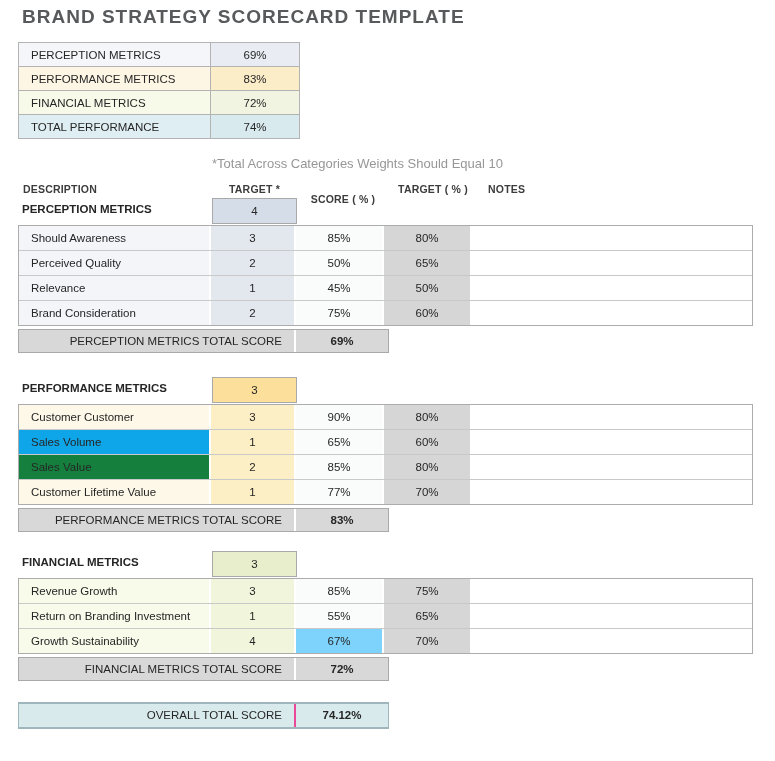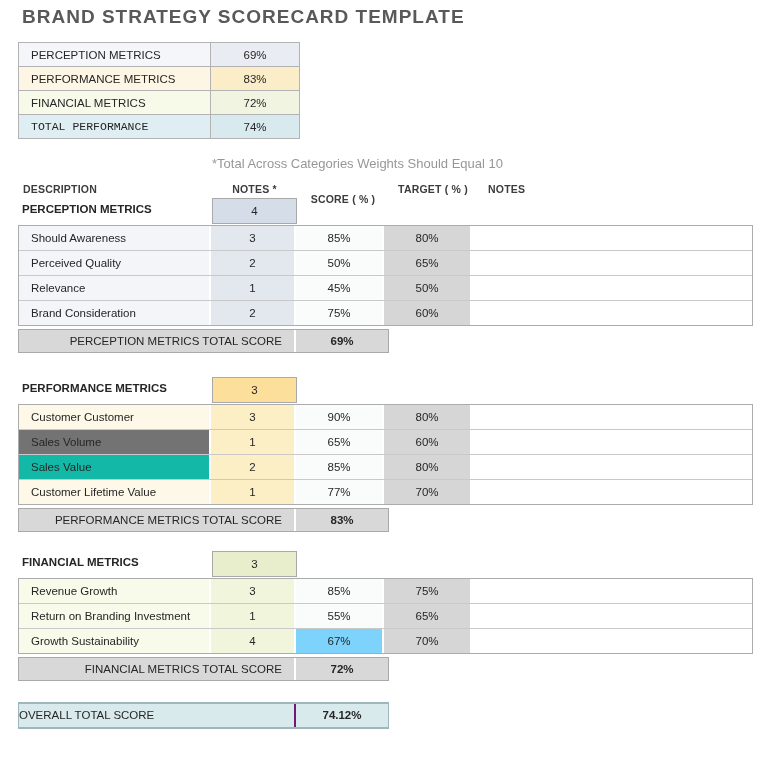--- a/index.html
+++ b/index.html
@@ -44,22 +44,22 @@
   .c-notes  { flex:1; border-right:none; background:#ffffff; }
 
   .total-bar { position:absolute; left:0; width:371px; height:24px;
                border:1px solid #A9A9A9; display:flex; }
   .total-label { width:277px; text-align:right; padding-right:12px; line-height:22px;
                  border-right:2px solid #ffffff; white-space:nowrap; }
   .total-score { flex:1; text-align:center; line-height:22px; font-weight:bold; }
 
   .overall-bar { position:absolute; left:18px; top:702px; width:371px; height:27px;
                  display:flex; font-size:11.5px; border-style:solid; border-width:2px 1px; }
-  .overall-label { width:277px; text-align:left; padding-right:12px; line-height:22px;
-                   border-right:2px solid #701a75; }
+  .overall-label { width:277px; text-align:right; padding-right:12px; line-height:22px;
+                   border-right:2px solid #ec4899; }
   .overall-value { flex:1; text-align:center; line-height:22px; font-weight:bold; }
 </style>
 </head>
 <body>
 
 <div class="page">
 
   <div class="title">BRAND STRATEGY SCORECARD TEMPLATE</div>
 
   <table class="summary">
@@ -70,30 +70,30 @@
         </tr>
         <tr class="summary-row">
           <td class="s-label" style="background: rgb(253, 246, 228);">PERFORMANCE METRICS</td>
           <td class="s-value" style="background: rgb(252, 237, 201);">83%</td>
         </tr>
         <tr class="summary-row">
           <td class="s-label" style="background: rgb(247, 249, 233);">FINANCIAL METRICS</td>
           <td class="s-value" style="background: rgb(240, 244, 224);">72%</td>
         </tr>
         <tr class="summary-row">
-          <td class="s-label" style="background: rgb(223, 238, 242); font-family: Liberation Mono, monospace;">TOTAL PERFORMANCE</td>
+          <td class="s-label" style="background: rgb(223, 238, 242);">TOTAL PERFORMANCE</td>
           <td class="s-value" style="background: rgb(217, 234, 238);">74%</td>
         </tr>
       </tbody>
   </table>
 
   <div class="note">*Total Across Categories Weights Should Equal 10</div>
 
   <div class="colhead ch-desc">DESCRIPTION</div>
-  <div class="colhead ch-weight">NOTES *</div>
+  <div class="colhead ch-weight">TARGET *</div>
   <div class="colhead ch-score">SCORE ( % )</div>
   <div class="colhead ch-target">TARGET ( % )</div>
   <div class="colhead ch-notes">NOTES</div>
 
   <div id="sections">
       <div class="section" style="top: 198px;">
         <div class="section-name">PERCEPTION METRICS</div>
         <div class="section-weight-cell" style="background: rgb(213, 221, 232);">4</div>
         <div class="rows-wrap">
           <div class="data-row">
@@ -135,28 +135,28 @@
         <div class="section-weight-cell" style="background: rgb(251, 223, 155);">3</div>
         <div class="rows-wrap">
           <div class="data-row">
             <div class="cell c-desc" style="background: rgb(254, 248, 232);">Customer Customer</div>
             <div class="cell c-weight" style="background: rgb(253, 239, 197);">3</div>
             <div class="cell c-score" style="background: rgb(250, 251, 251);">90%</div>
             <div class="cell c-target" style="background: rgb(214, 214, 214);">80%</div>
             <div class="cell c-notes"></div>
           </div>
           <div class="data-row">
-            <div class="cell c-desc" style="background: #737373; text-align: right;">Sales Volume</div>
+            <div class="cell c-desc" style="background: #0ea5e9; text-align: right;">Sales Volume</div>
             <div class="cell c-weight" style="background: rgb(253, 239, 197);">1</div>
             <div class="cell c-score" style="background: rgb(250, 251, 251);">65%</div>
             <div class="cell c-target" style="background: rgb(214, 214, 214);">60%</div>
             <div class="cell c-notes"></div>
           </div>
           <div class="data-row">
-            <div class="cell c-desc" style="background: #14b8a6;">Sales Value</div>
+            <div class="cell c-desc" style="background: #15803d;">Sales Value</div>
             <div class="cell c-weight" style="background: rgb(253, 239, 197);">2</div>
             <div class="cell c-score" style="background: rgb(250, 251, 251);">85%</div>
             <div class="cell c-target" style="background: rgb(214, 214, 214);">80%</div>
             <div class="cell c-notes"></div>
           </div>
           <div class="data-row">
             <div class="cell c-desc" style="background: rgb(254, 248, 232);">Customer Lifetime Value</div>
             <div class="cell c-weight" style="background: rgb(253, 239, 197);">1</div>
             <div class="cell c-score" style="background: rgb(250, 251, 251);">77%</div>
             <div class="cell c-target" style="background: rgb(214, 214, 214);">70%</div>

